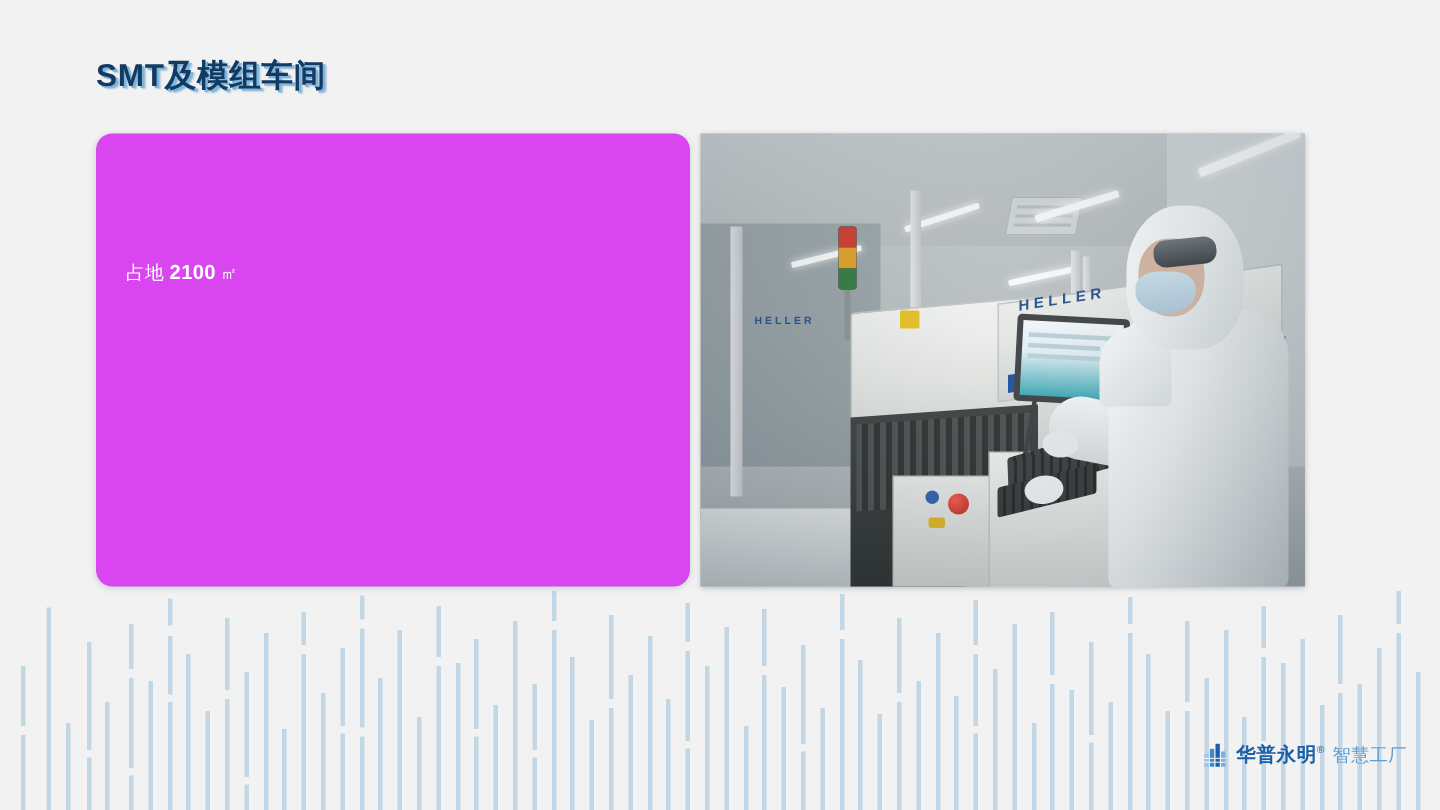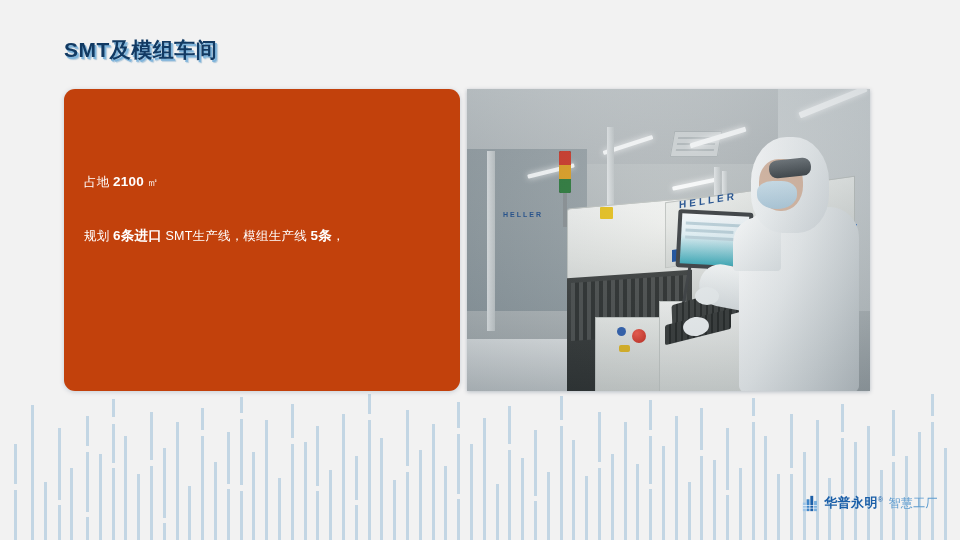--- a/index.html
+++ b/index.html
@@ -38,21 +38,21 @@
       2.6px 2.6px 1px rgba(120,165,200,.55);
     z-index:5;
     white-space:nowrap;
   }
 
   
   #info-card{
     position:absolute;
     left:64px; top:89px;
     width:396px; height:302px;
-    background:#c2410c;
+    background:#d946ef;
     border-radius:11px;
     box-shadow:0 1px 5px rgba(0,40,80,.18);
     z-index:4;
   }
   #info-lines{
     position:absolute;
     left:20px; right:16px;
     top:84px;
   }
   .info-line{
@@ -336,23 +336,20 @@
     <span class="seg" style="left: 944px; top: 58px; height: 92px; background: rgb(195, 214, 228);"></span>
   </div>
 
 <div id="title">SMT及模组车间</div>
 
 <div id="info-card">
   <div id="info-lines">
     <div class="info-line">
       <span>占地 </span><b>2100</b><span class="sup"> ㎡</span>
     </div>
-    <div class="info-line">
-      <span>规划 </span><b>6条进口</b><span> SMT生产线，模组生产线 </span><b>5条</b><span>，</span>
-    </div>
   </div>
 </div>
 
 <div id="photo">
   <div class="layer p-ceiling"></div>
   <div class="layer p-wallR"></div>
   <div class="layer p-backwall"></div>
   <div class="layer p-wallL"></div>
   <div class="layer p-floor"></div>
 

